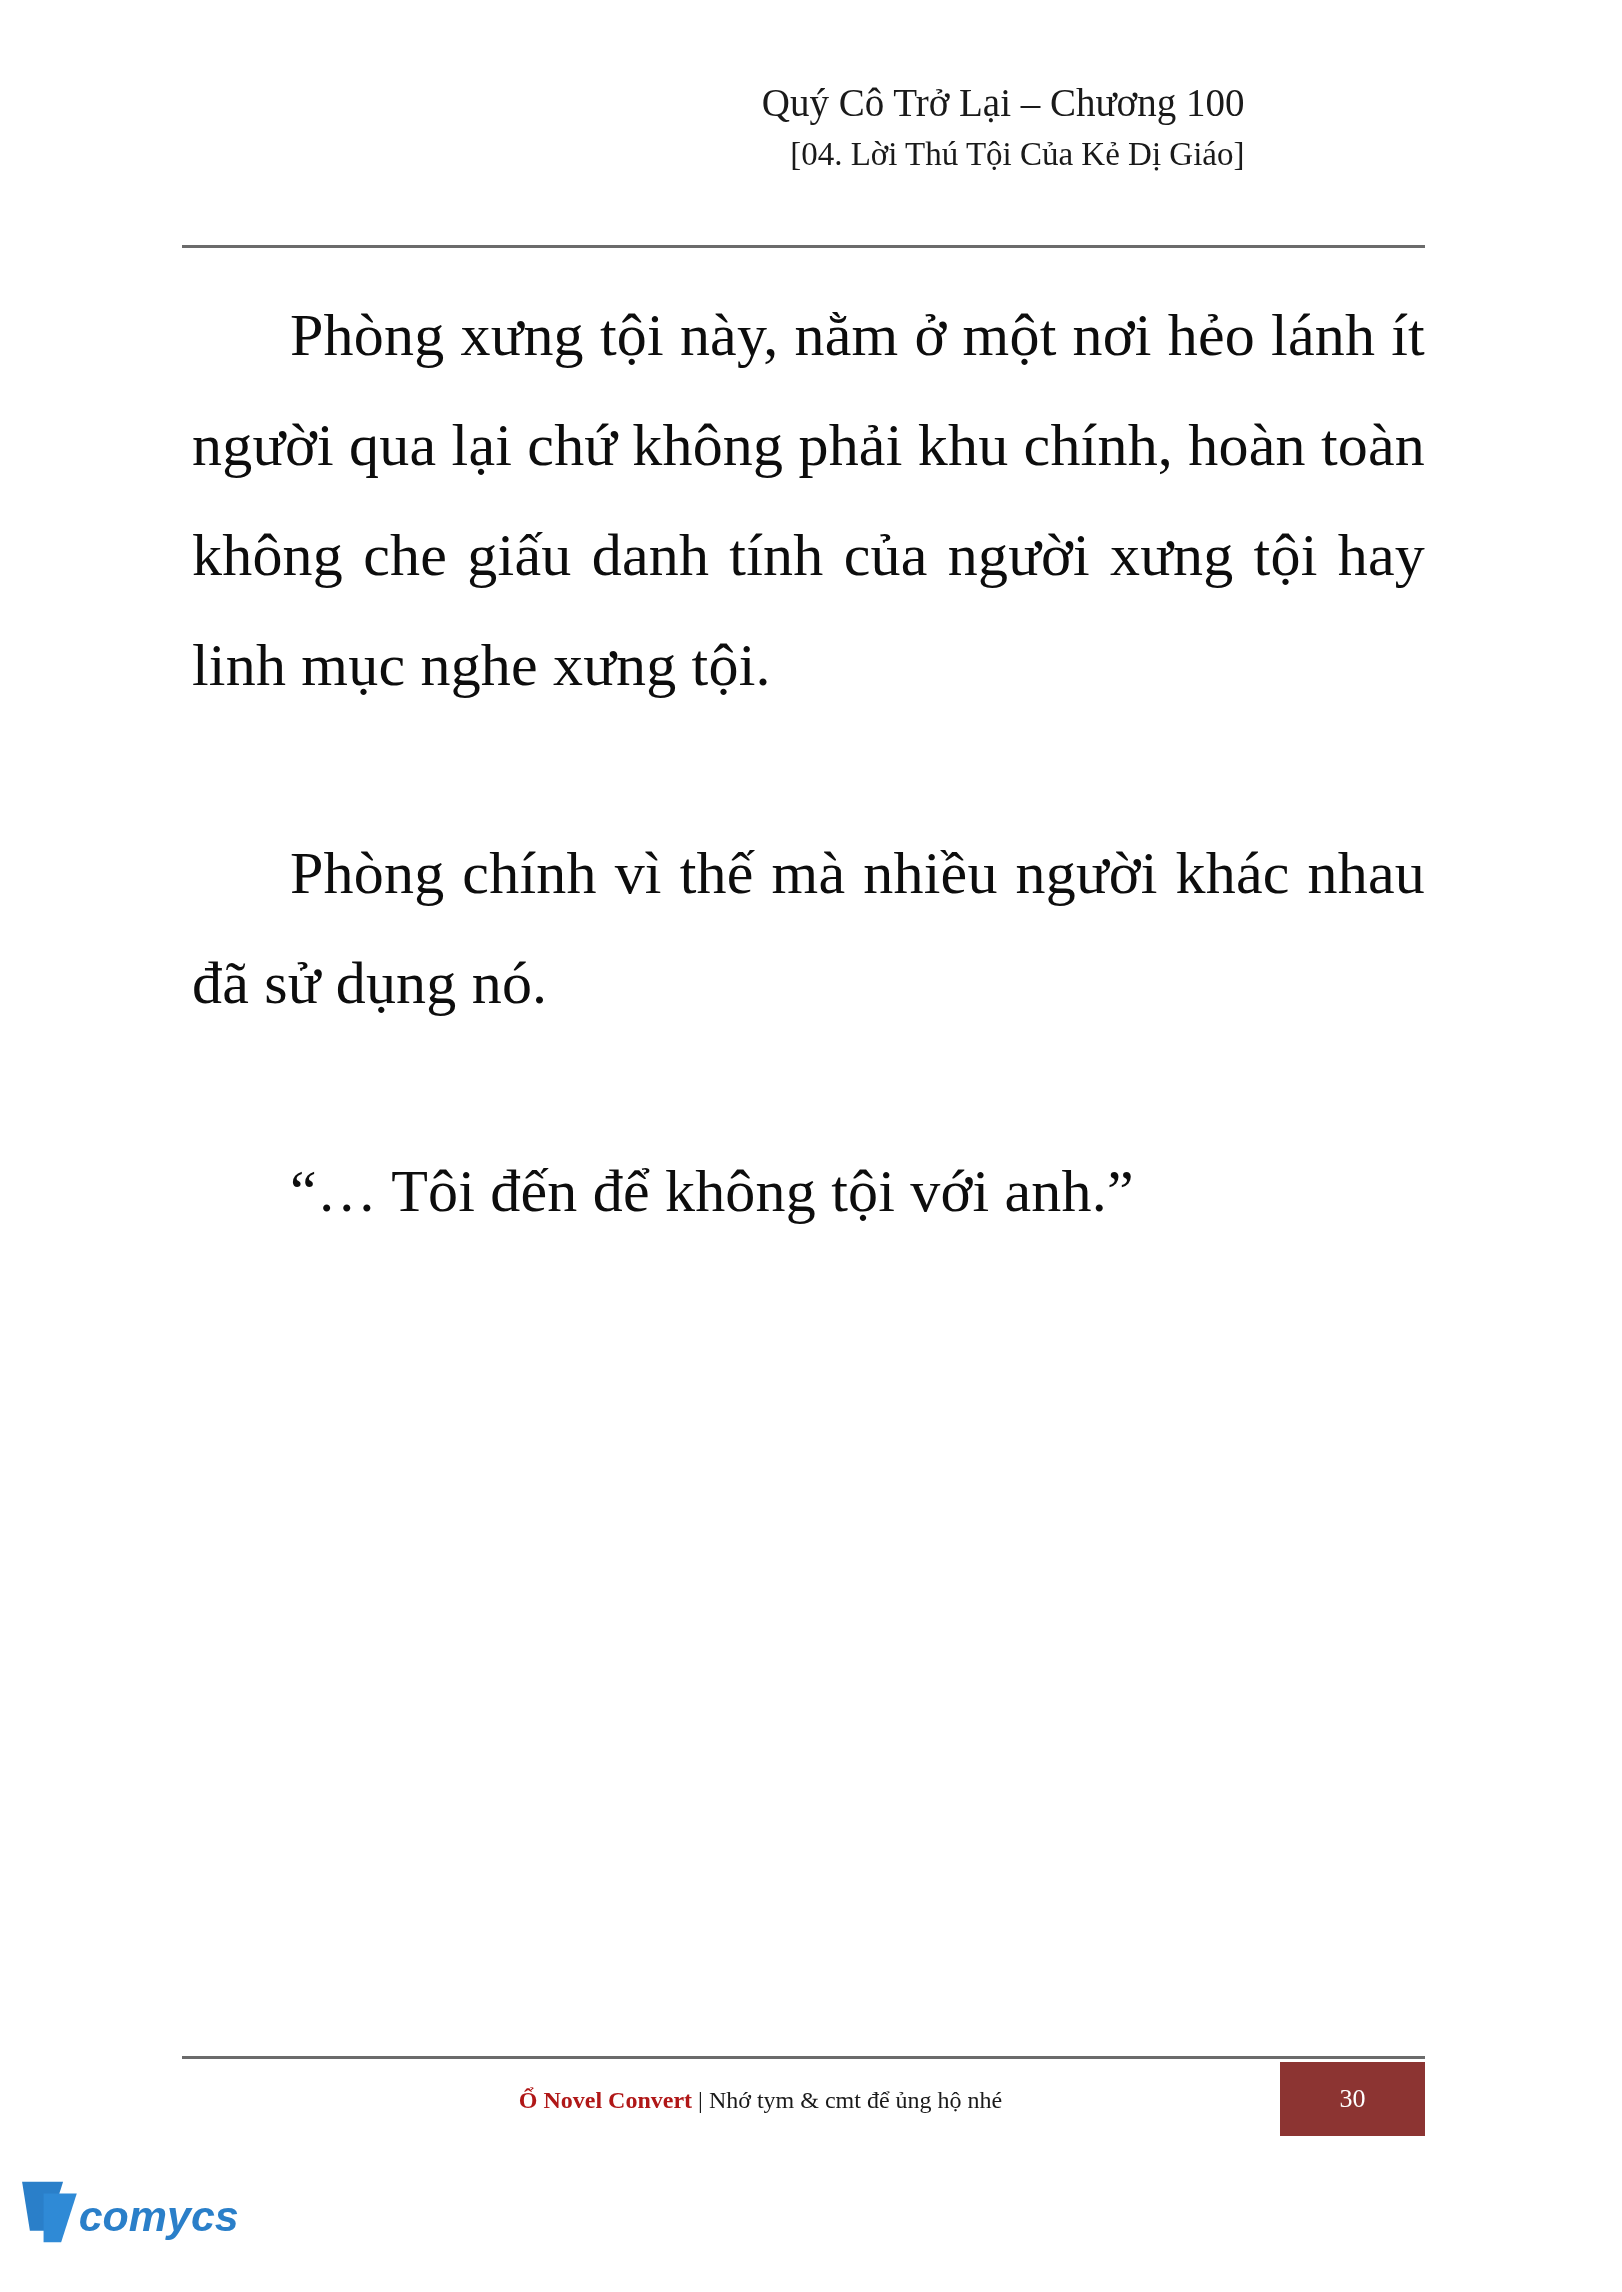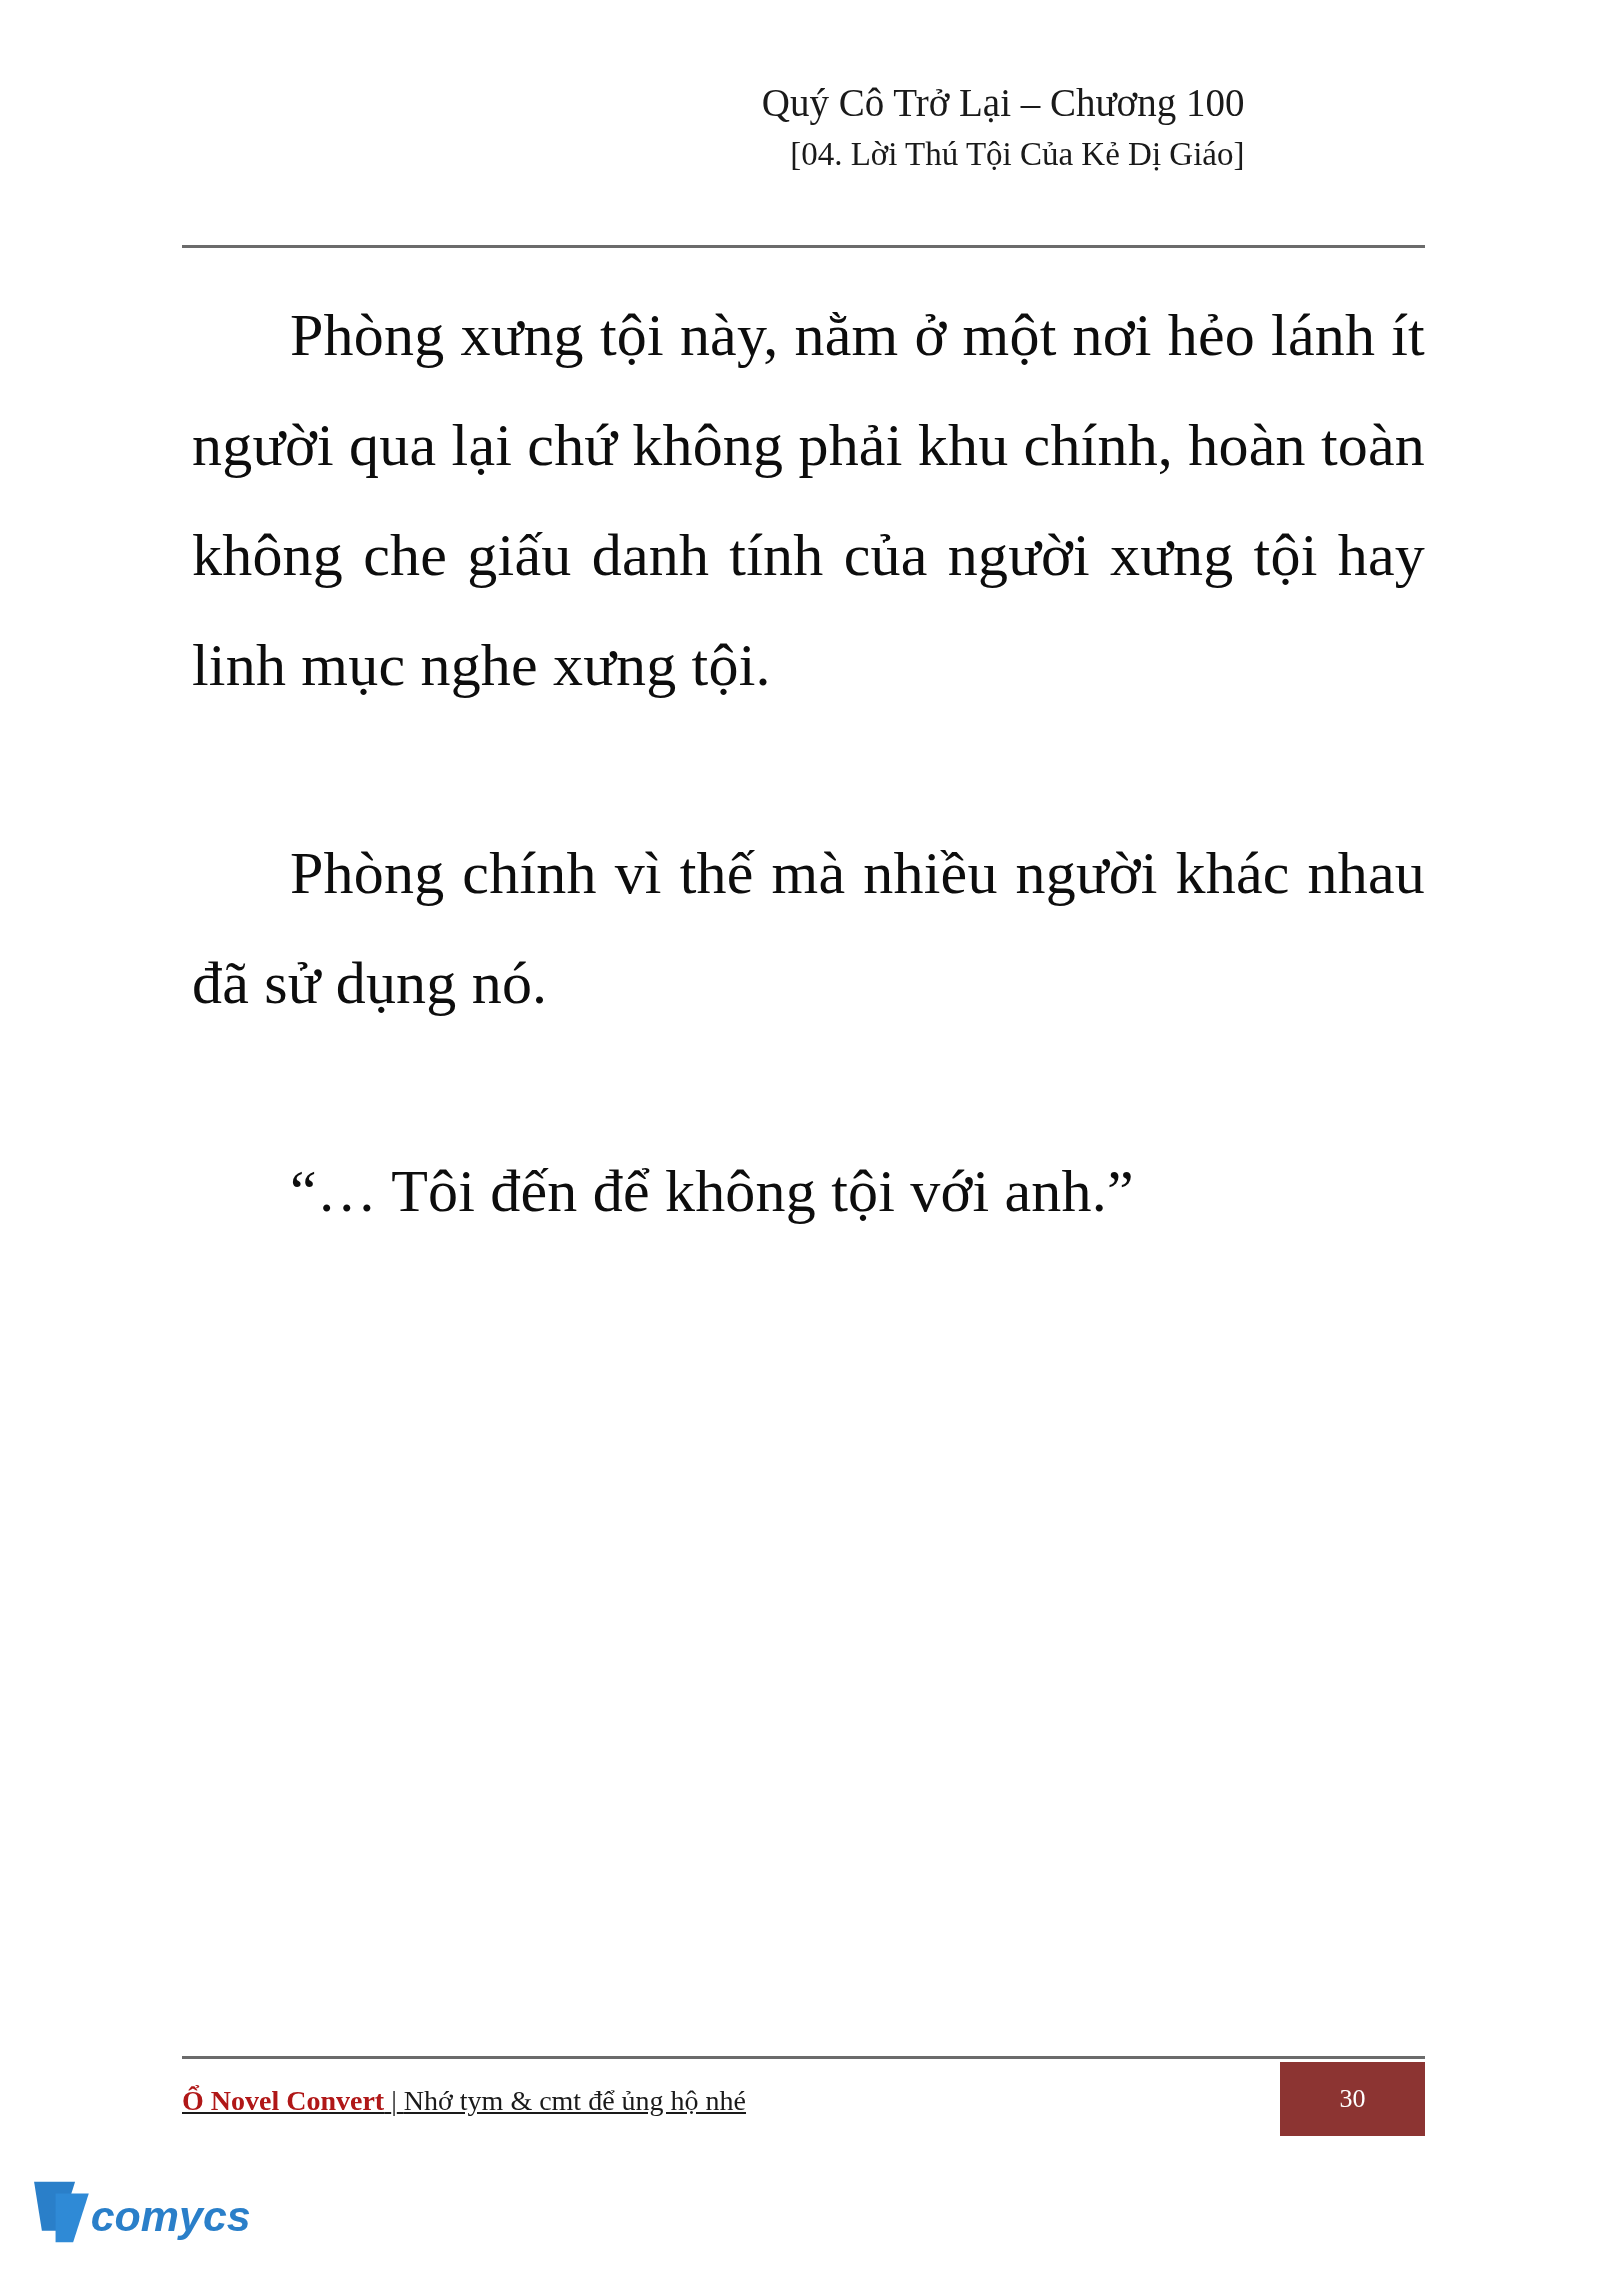--- a/index.html
+++ b/index.html
@@ -116,25 +116,25 @@
     left: 182px;
     top: 2062px;
     width: 1243px;
     height: 74px;
   }
   .footer-text {
     position: absolute;
     left: 0;
     top: 9.8px;
     width: 1157px;
-    font-size: 28px;
+    text-align: center;
+    font-size: 24px;
     line-height: 57px;
     color: #1a1a1a;
     white-space: nowrap;
-    text-decoration: underline;
   }
   .footer-brand {
     color: #b01717;
     font-weight: bold;
   }
   .footer-sep {
     color: #1a1a1a;
   }
   .footer-pagebox {
     position: absolute;
@@ -145,21 +145,21 @@
     background: #8c3432;
     color: #ffffff;
     font-size: 26px;
     line-height: 74px;
     text-align: center;
   }
 
   
   .watermark {
     position: absolute;
-    left: 30px;
+    left: 18px;
     bottom: 35px;
     width: 225px;
     height: 84px;
   }
   .wm-svg { display: block; }
 </style>
 </head>
 <body>
 
 <div class="page">

